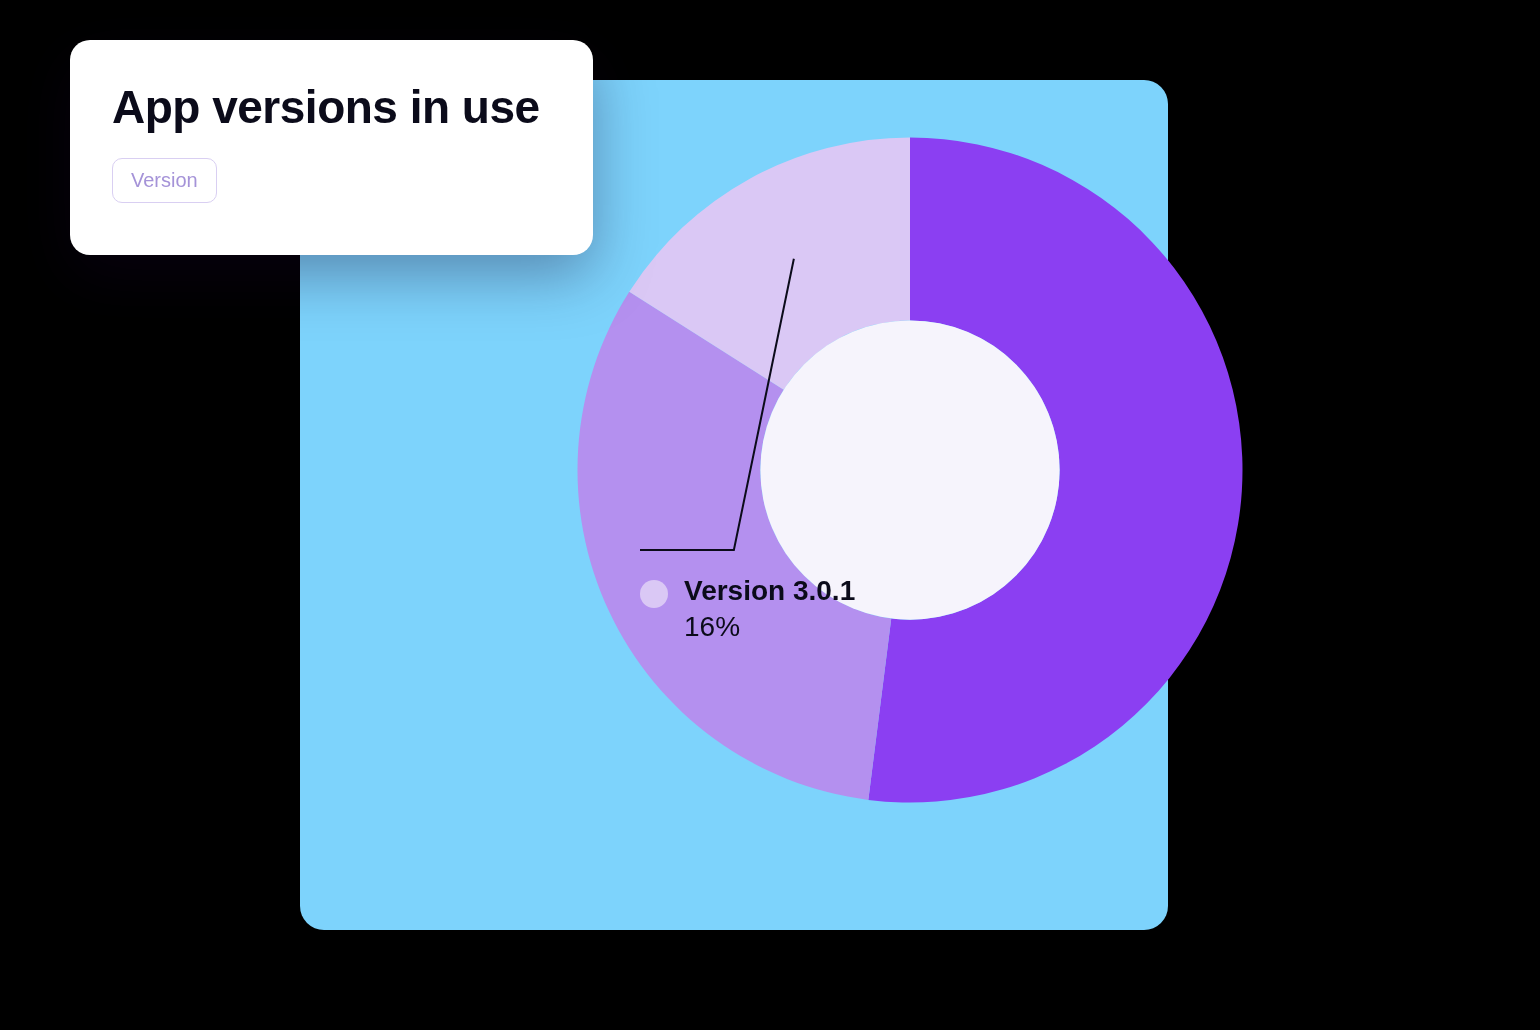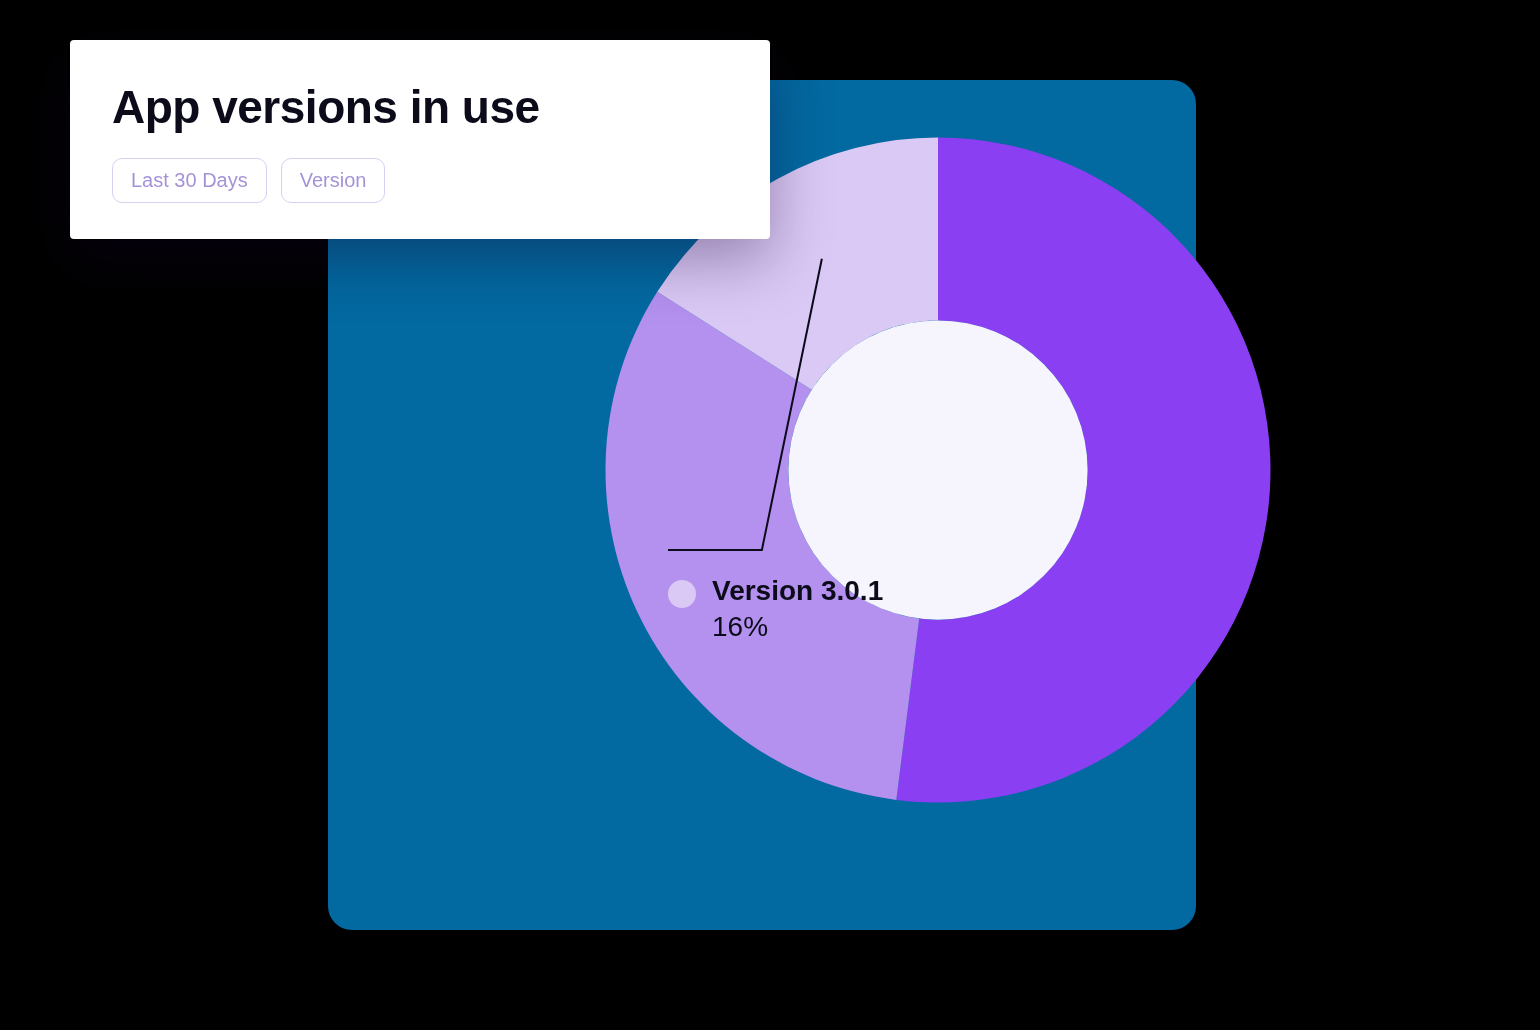--- a/index.html
+++ b/index.html
@@ -15,24 +15,23 @@
       position: relative;
       width: 100%;
       height: 100%;
     }
     .chart-card {
       position: absolute;
       left: 300px;
       top: 80px;
       width: 868px;
       height: 850px;
-      background: #0369a1;
+      background: #7dd3fc;
       border-radius: 24px;
       box-shadow: 0 20px 60px rgba(0,0,0,0.25);
-      margin-left: 28px;
     }
     .donut-wrap {
       position: absolute;
       left: 260px;
       top: 40px;
       width: 700px;
       height: 700px;
     }
     .donut-wrap svg {
       width: 100%;
@@ -68,24 +67,24 @@
       font-size: 28px;
       font-weight: 400;
       color: #0b0b1a;
       line-height: 1.2;
       margin-top: 2px;
     }
     .header-card {
       position: absolute;
       left: 70px;
       top: 40px;
-      width: 700px;
+      width: 523px;
       background: #fff;
-      border-radius: 4px;
-      padding: 40px 42px 36px 42px;
+      border-radius: 20px;
+      padding: 40px 42px 52px 42px;
       box-shadow: 0 20px 60px rgba(20, 0, 40, 0.35);
     }
     .header-title {
       font-size: 46px;
       font-weight: 800;
       color: #0b0b1a;
       letter-spacing: -0.5px;
     }
     .chips {
       margin-top: 24px;
@@ -128,17 +127,16 @@
         <div class="label">Version 3.0.1</div>
         <div class="pct">16%</div>
       </div>
     </div>
 
   </div>
 
   <div class="header-card">
     <div class="header-title">App versions in use</div>
     <div class="chips">
-      <button class="chip">Last 30 Days</button>
       <button class="chip">Version</button>
     </div>
   </div>
 </div>
 
 </body></html>

